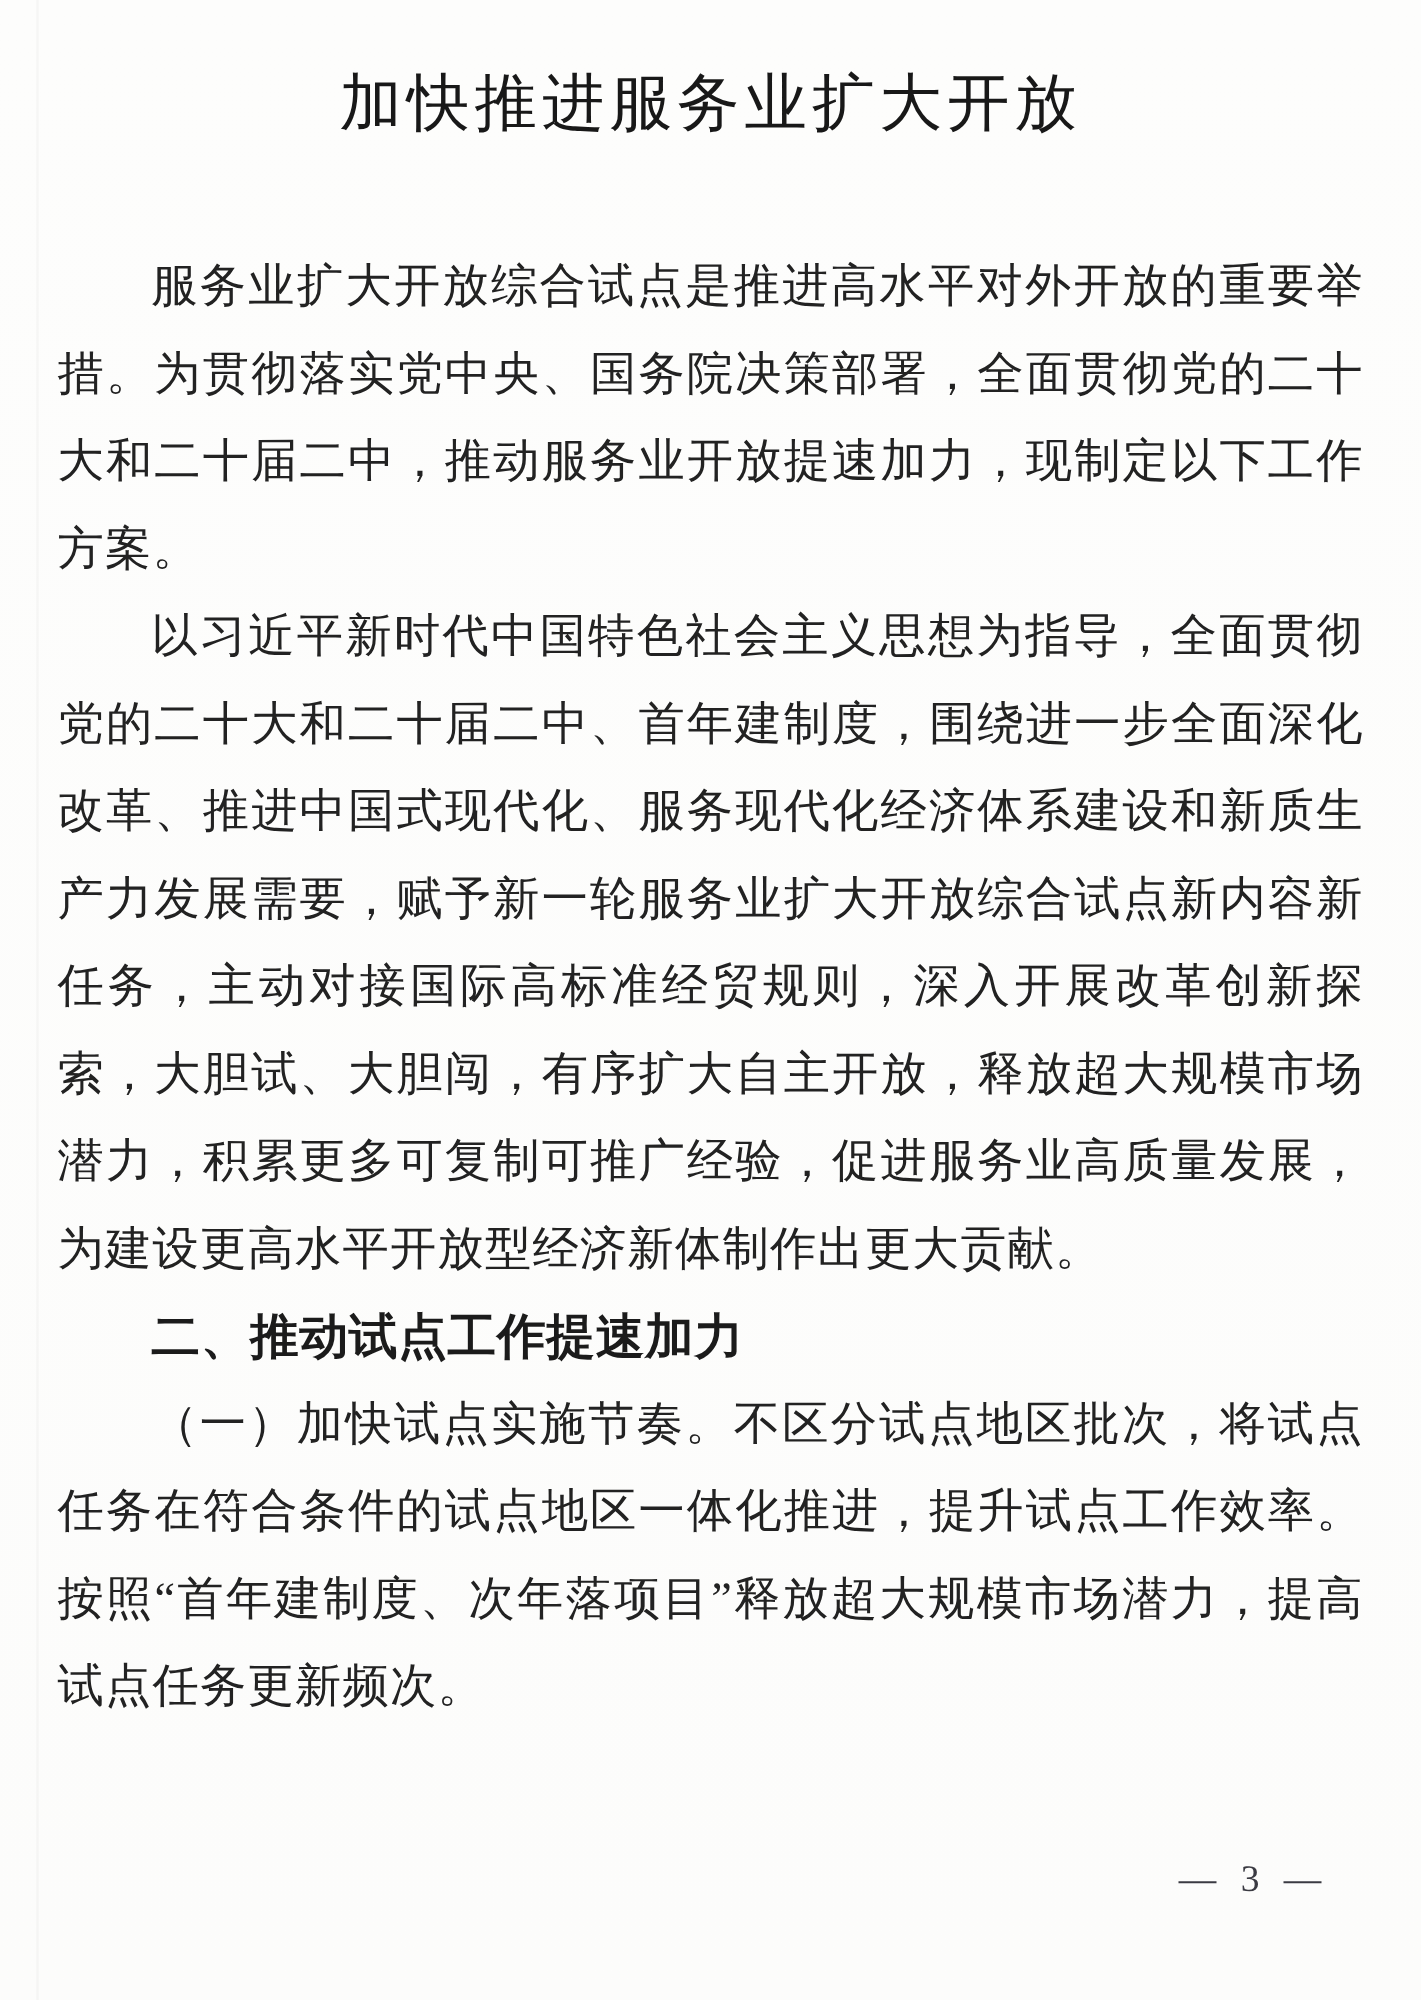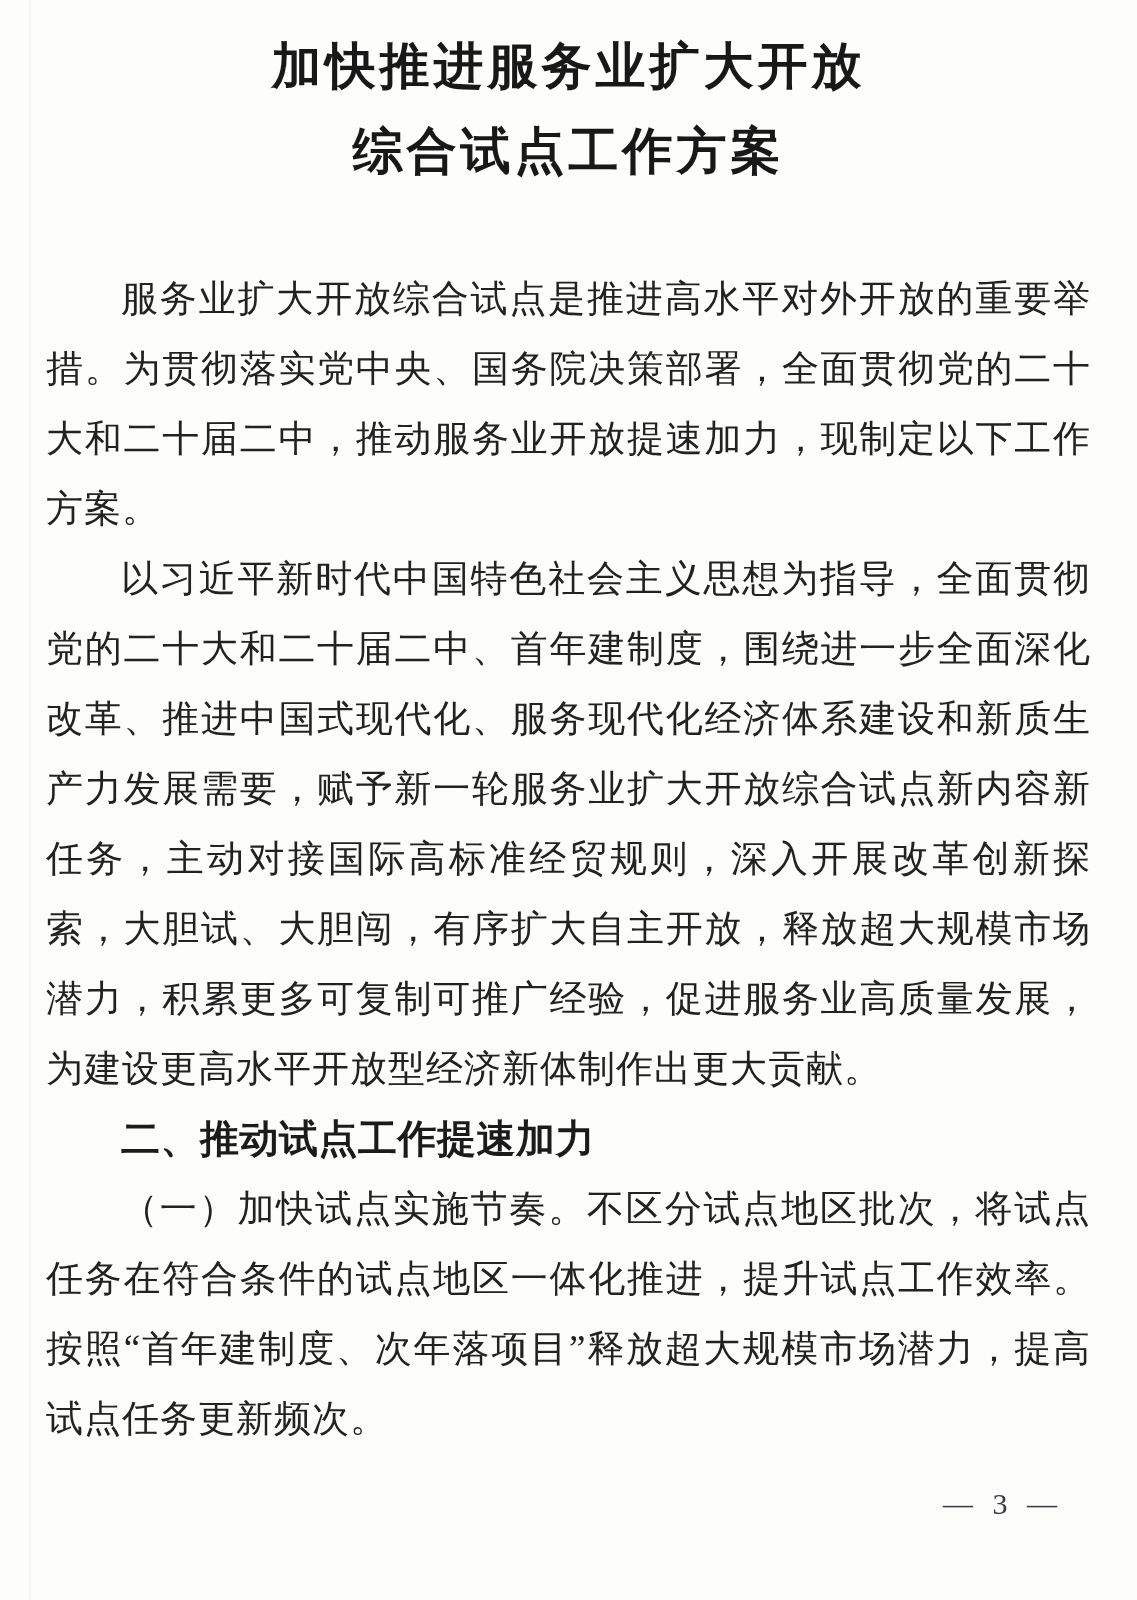--- a/index.html
+++ b/index.html
@@ -23,24 +23,24 @@
   
   .scan-edge {
     position: absolute;
     left: 29px;
     top: 0;
     width: 2px;
     height: 100%;
     background: rgba(120, 120, 120, 0.05);
   }
   .doc-title {
-    padding-top: 24px;
+    padding-top: 40px;
     text-align: center;
     font-family: "Liberation Serif", "DejaVu Serif", serif;
-    font-weight: bold;
+    font-weight: normal;
     font-size: 50px;
     line-height: 85px;
     letter-spacing: 4px;
     color: #181818;
   }
   .doc-title .title-line {
     display: block;
   }
   .doc-body {
     margin: 70px 46px 0 46px;
@@ -77,21 +77,20 @@
 </style>
 </head>
 <body>
 
 <div class="page">
 
   <div class="scan-edge"></div>
 
   <div class="doc-title">
     <span class="title-line">加快推进服务业扩大开放</span>
-    <span class="title-line">综合试点工作方案</span>
   </div>
 
   <div class="doc-body">
     <p>服务业扩大开放综合试点是推进高水平对外开放的重要举措。为贯彻落实党中央、国务院决策部署，全面贯彻党的二十大和二十届二中，推动服务业开放提速加力，现制定以下工作方案。</p>
 
 
     <p>以习近平新时代中国特色社会主义思想为指导，全面贯彻党的二十大和二十届二中、首年建制度，围绕进一步全面深化改革、推进中国式现代化、服务现代化经济体系建设和新质生产力发展需要，赋予新一轮服务业扩大开放综合试点新内容新任务，主动对接国际高标准经贸规则，深入开展改革创新探索，大胆试、大胆闯，有序扩大自主开放，释放超大规模市场潜力，积累更多可复制可推广经验，促进服务业高质量发展，为建设更高水平开放型经济新体制作出更大贡献。</p>
 
     <p class="section-heading">二、推动试点工作提速加力</p>
 

